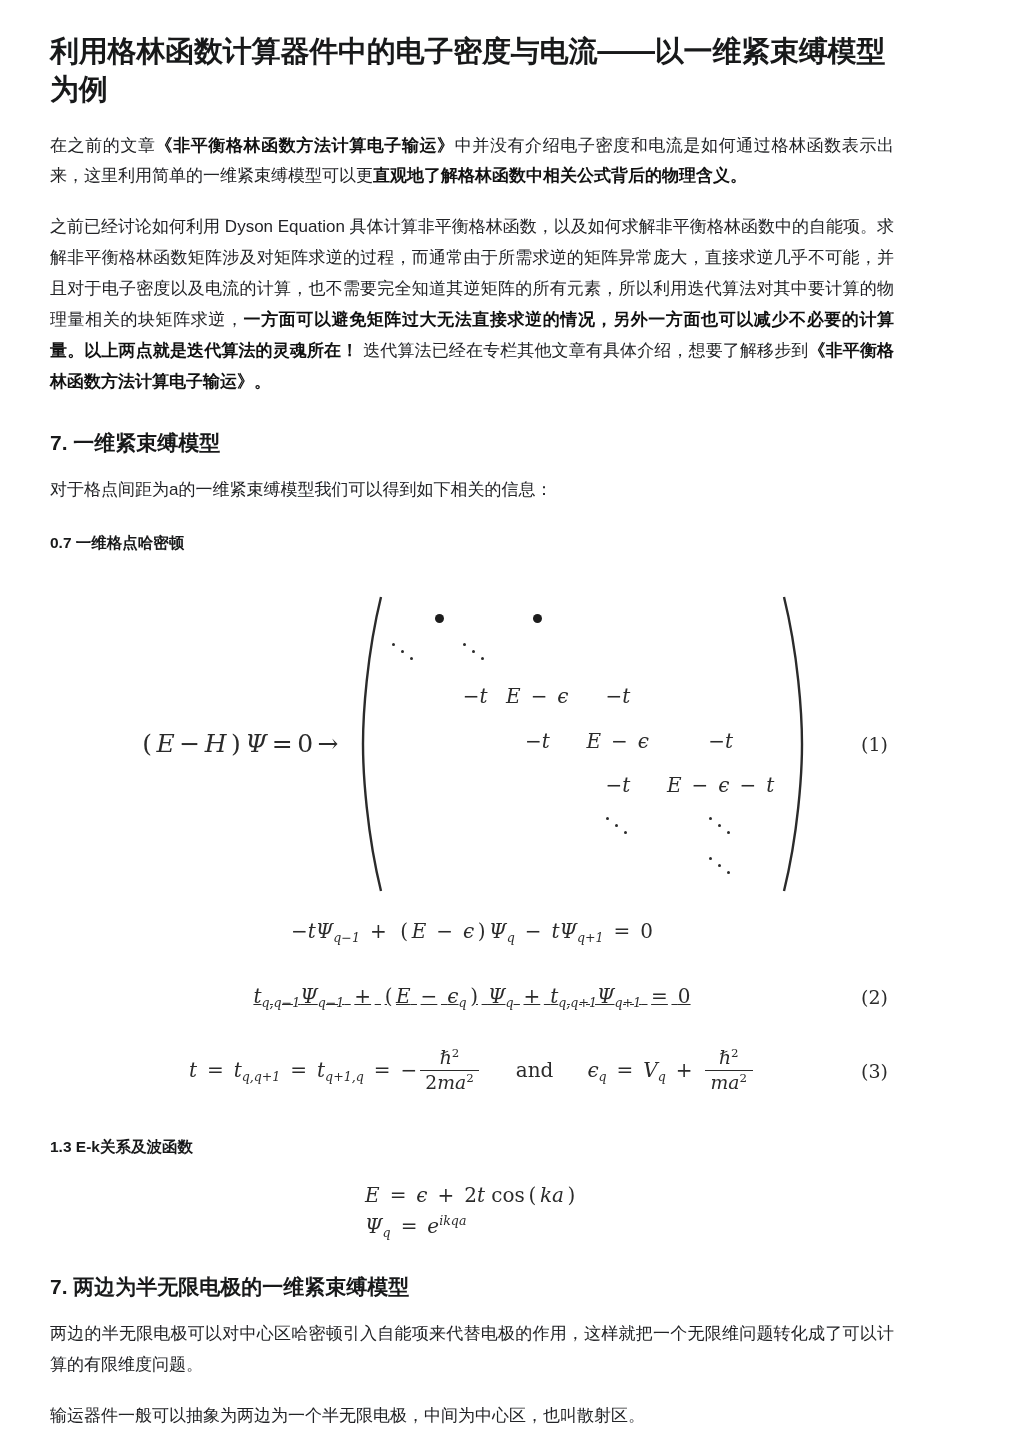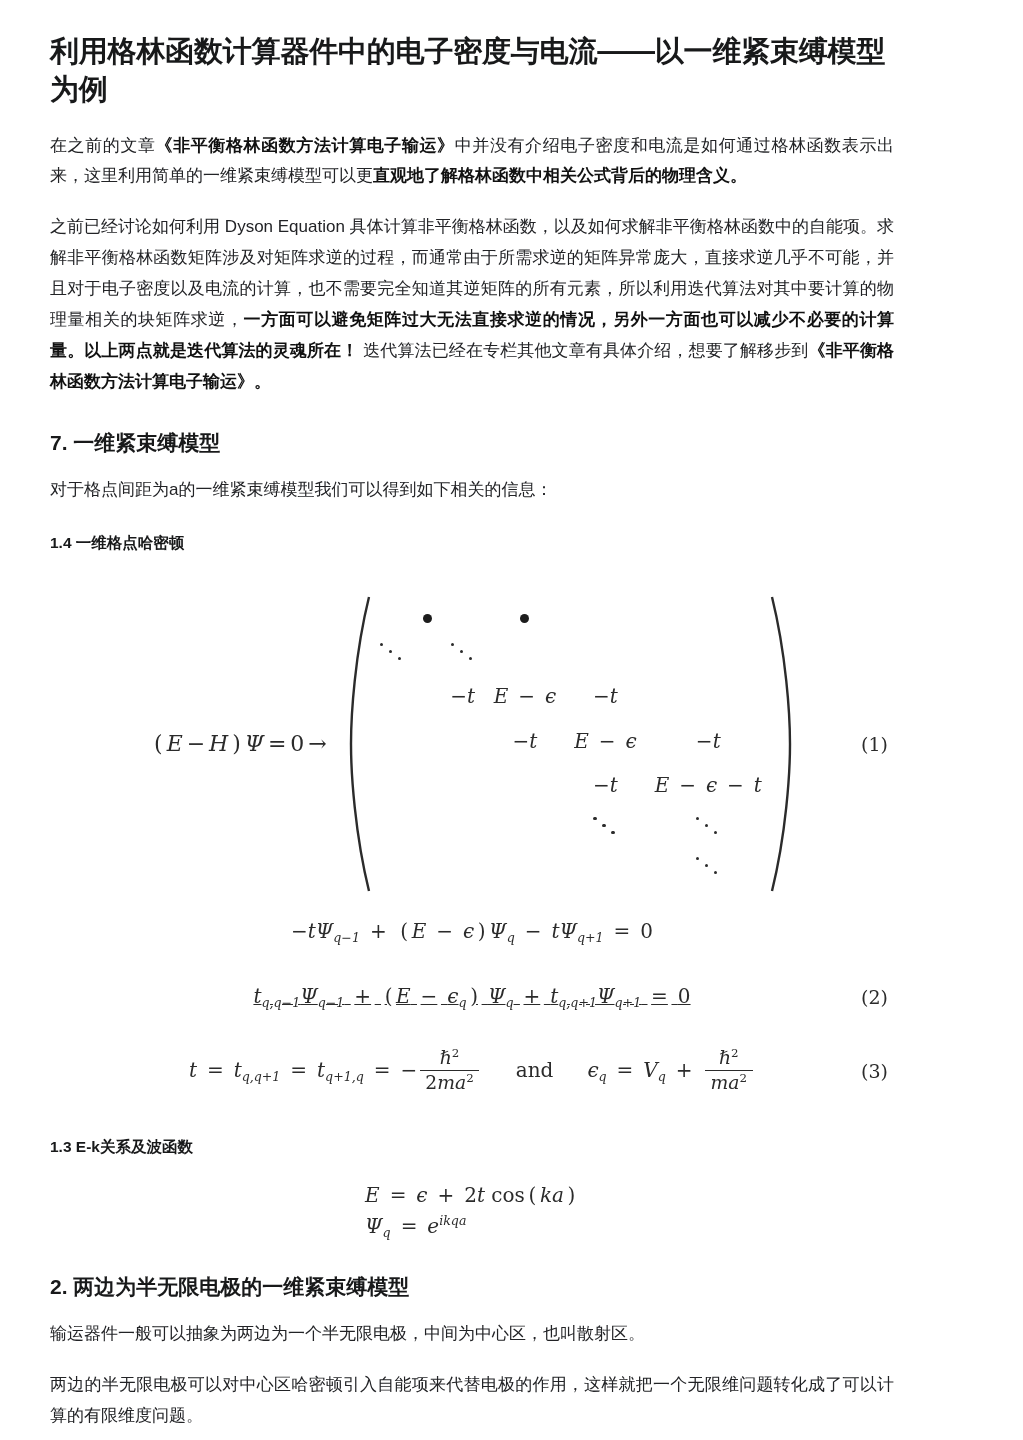--- a/index.html
+++ b/index.html
@@ -118,21 +118,21 @@
     font-size: .94em;
   }
 
   
   .matrix-eq {
     display: flex;
     align-items: center;
     justify-content: center;
     gap: 4px;
   }
-  .lhs { font-size: 22px; white-space: nowrap; }
+  .lhs { font-size: 25px; white-space: nowrap; }
   .matrix-wrap {
     display: flex;
     align-items: stretch;
     margin-left: 12px;
   }
   .paren {
     width: 26px;
     align-self: stretch;
   }
   .paren svg { height: 100%; width: 26px; display: block; }
@@ -183,21 +183,21 @@
   <h1 class="doc-title">利用格林函数计算器件中的电子密度与电流——以一维紧束缚模型为例</h1>
 
   <p class="para"><span>在之前的文章</span><b>《非平衡格林函数方法计算电子输运》</b><span>中并没有介绍电子密度和电流是如何通过格林函数表示出来，这里利用简单的一维紧束缚模型可以更</span><b>直观地了解格林函数中相关公式背后的物理含义。</b></p>
 
   <p class="para"><span>之前已经讨论如何利用 Dyson Equation 具体计算非平衡格林函数，以及如何求解非平衡格林函数中的自能项。求解非平衡格林函数矩阵涉及对矩阵求逆的过程，而通常由于所需求逆的矩阵异常庞大，直接求逆几乎不可能，并且对于电子密度以及电流的计算，也不需要完全知道其逆矩阵的所有元素，所以利用迭代算法对其中要计算的物理量相关的块矩阵求逆，</span><b>一方面可以避免矩阵过大无法直接求逆的情况，另外一方面也可以减少不必要的计算量。以上两点就是迭代算法的灵魂所在！</b><span> 迭代算法已经在专栏其他文章有具体介绍，想要了解移步到</span><b>《非平衡格林函数方法计算电子输运》。</b></p>
 
   <h2 class="sec">7. 一维紧束缚模型</h2>
 
   <p class="para">对于格点间距为a的一维紧束缚模型我们可以得到如下相关的信息：</p>
 
-  <h3 class="subsec">1.4 一维格点哈密顿</h3>
+  <h3 class="subsec">0.7 一维格点哈密顿</h3>
 
   <div class="math-block" style="margin-top:40px;margin-bottom:18px;">
     <div class="matrix-eq">
       <span class="lhs mathline"><span class="op">(</span><i class="v">E</i><span class="op">−</span><i class="v">H</i><span class="op">)</span><i class="v">Ψ</i><span class="op">=</span><span class="up">0</span><span class="op">→</span></span>
 
       <div class="matrix-wrap">
         <span class="paren">
           <svg viewBox="0 0 26 300" preserveAspectRatio="none" aria-hidden="true">
             <path d="M22 3 C8 60, 4 120, 4 150 C4 180, 8 240, 22 297" fill="none" stroke="#2b2b2b" stroke-width="2.4"></path>
           </svg>
@@ -282,19 +282,19 @@
 
   <h3 class="subsec">1.3 E-k关系及波函数</h3>
 
   <div class="math-block" style="margin-top:22px;margin-bottom:30px;">
     <span class="stacklines">
       <span class="mathline" style="text-align:center;"><i class="v">E</i> <span class="op">=</span> <i class="v">ϵ</i> <span class="op">+</span> <span class="up">2</span><i class="v">t</i> <span class="up">cos</span><span class="op">(</span><i class="v">ka</i><span class="op">)</span></span>
       <span class="mathline"><i class="v">Ψ</i><sub class="s">q</sub> <span class="op">=</span> <i class="v">e</i><sup class="s">ikqa</sup></span>
     </span>
   </div>
 
-  <h2 class="sec">2. 两边为半无限电极的一维紧束缚模型</h2>
+  <h2 class="sec">7. 两边为半无限电极的一维紧束缚模型</h2>
+
+  <p class="para">两边的半无限电极可以对中心区哈密顿引入自能项来代替电极的作用，这样就把一个无限维问题转化成了可以计算的有限维度问题。</p>
 
   <p class="para">输运器件一般可以抽象为两边为一个半无限电极，中间为中心区，也叫散射区。</p>
 
-  <p class="para">两边的半无限电极可以对中心区哈密顿引入自能项来代替电极的作用，这样就把一个无限维问题转化成了可以计算的有限维度问题。</p>
-
 </div>
 
 </body></html>

